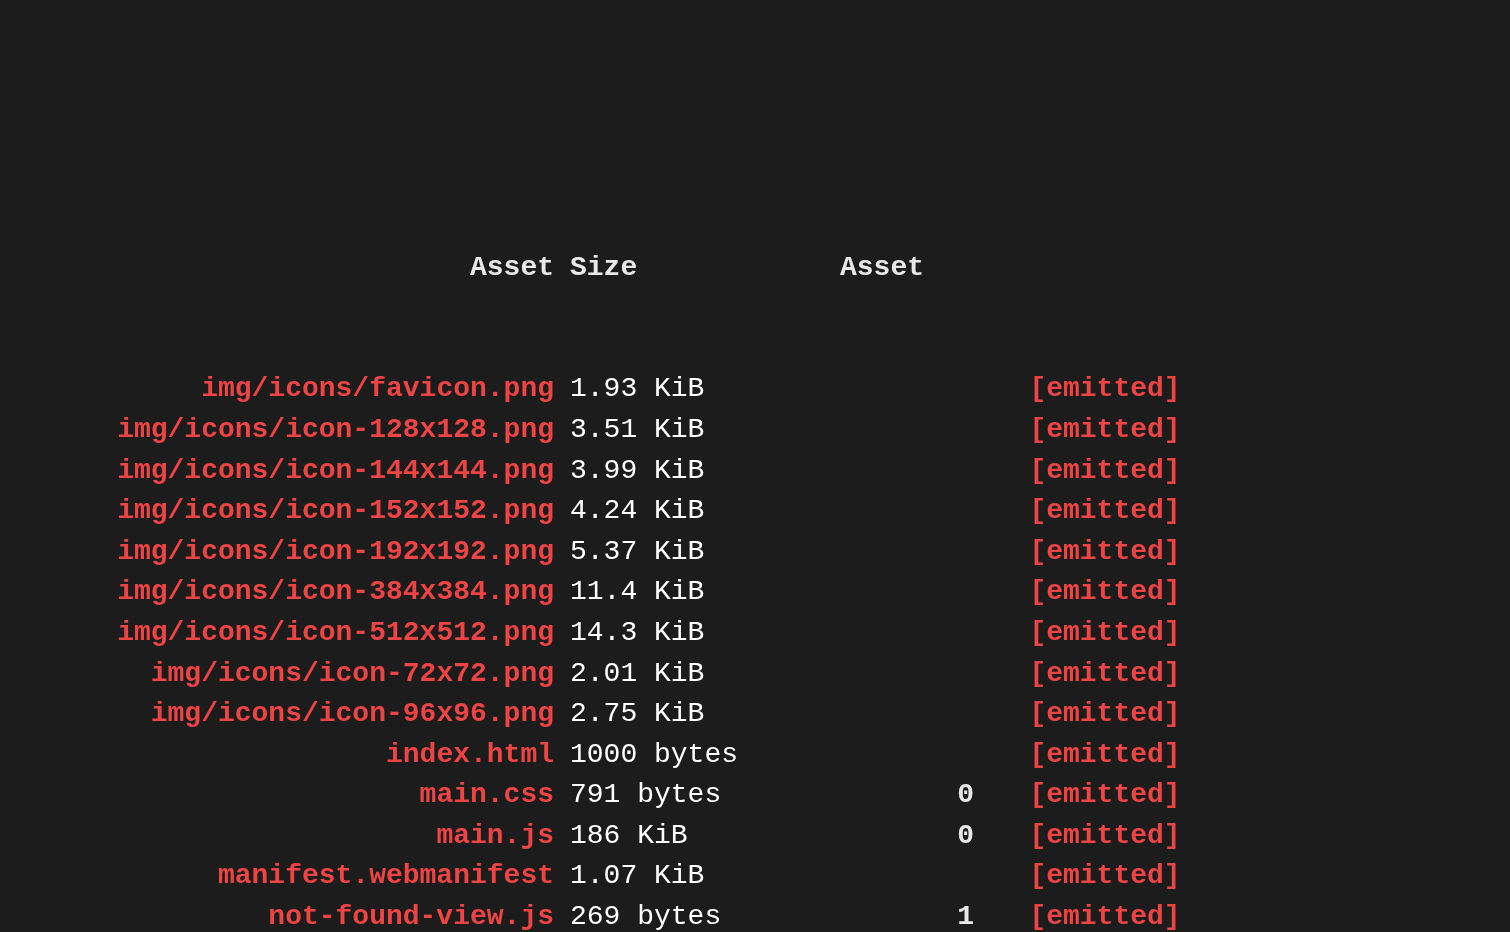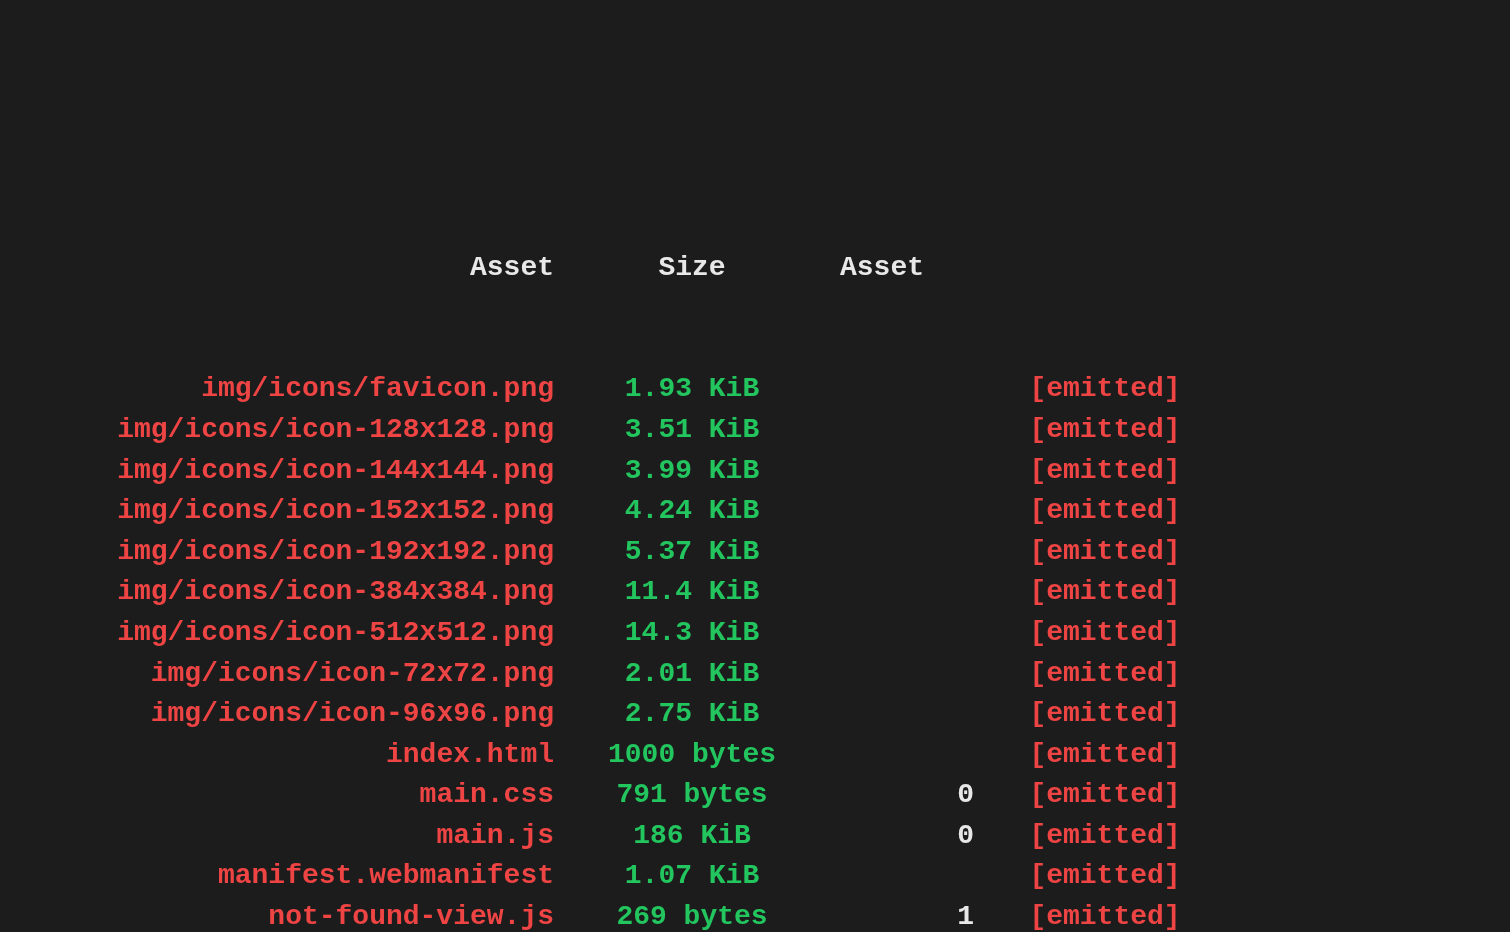--- a/index.html
+++ b/index.html
@@ -28,21 +28,21 @@
       overflow: hidden;
       direction: rtl;
     }
     .col-asset > span {
       direction: ltr;
       unicode-bidi: bidi-override;
       text-align: right;
     }
     .col-size {
       width: 260px;
-      text-align: center;
+      text-align: left;
       padding-right: 16px;
     }
     .col-chunks {
       width: 160px;
       text-align: right;
       padding-right: 16px;
     }
     .col-status {
       width: 230px;
       text-align: center;
@@ -51,22 +51,22 @@
       text-align: left;
       padding-left: 20px;
     }
     .header {
       color: #e8e8e8;
     }
     .green {
       color: #ef4444;
     }
     .gray {
-      color: #22c55e;
-      font-weight: bold;
+      color: #ffffff;
+      font-weight: normal;
     }
     .white {
       color: #e8e8e8;
     }
     .yellow {
       color: #e6e321;
     }
     .col-chunks.header {
       text-align: left;
       padding-left: 10px;

